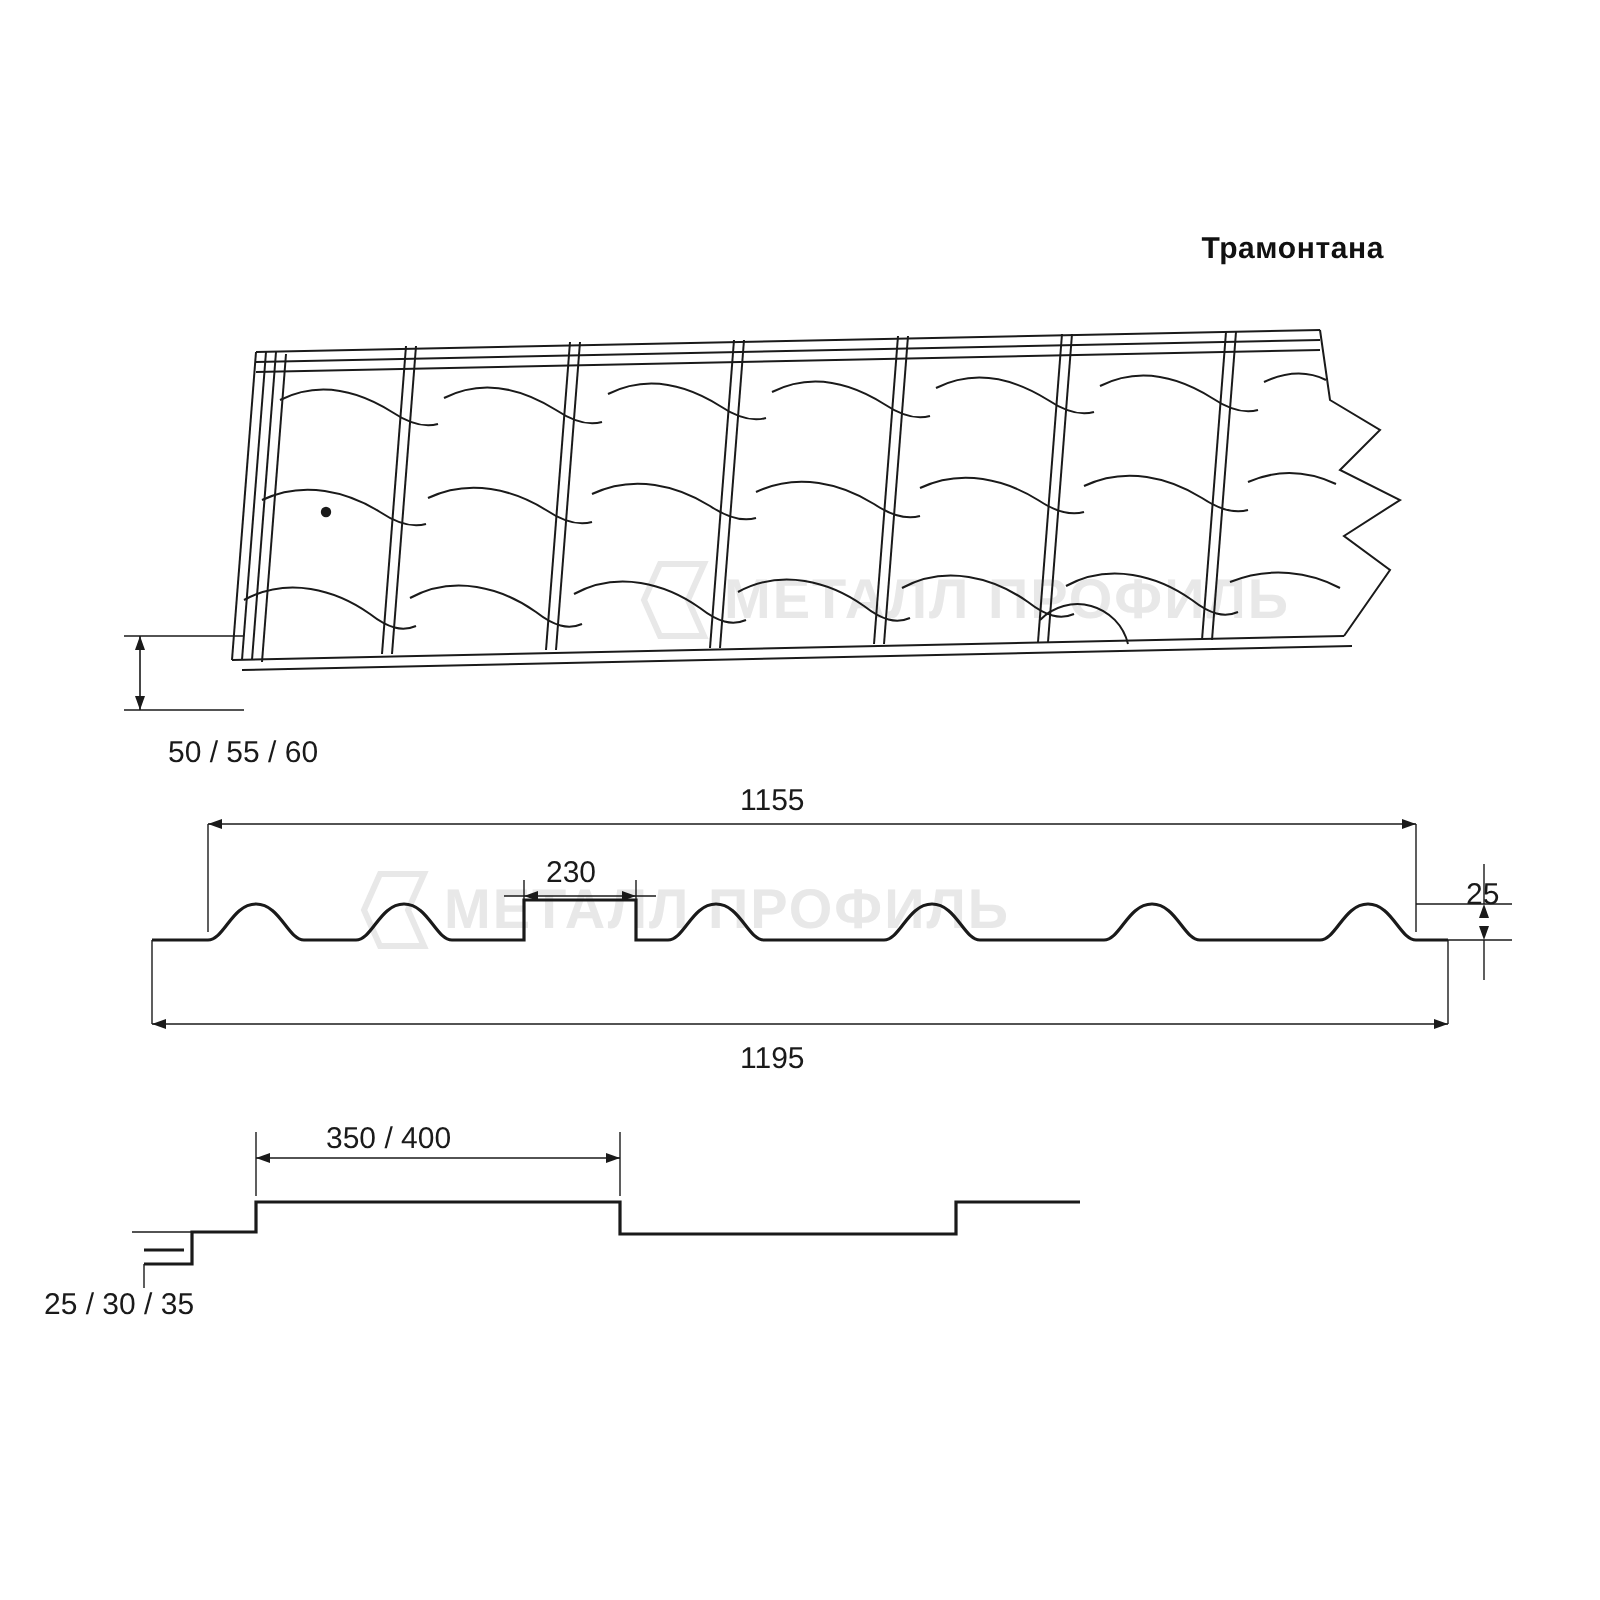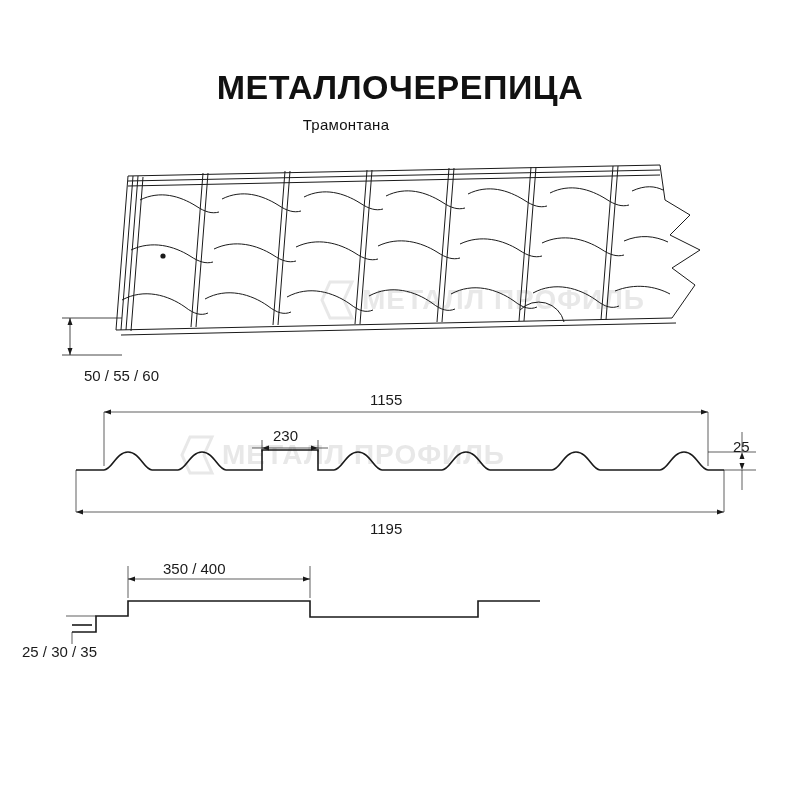--- a/index.html
+++ b/index.html
@@ -28,23 +28,23 @@
     font-size: 34px;
     font-weight: bold;
     letter-spacing: 0.5px;
     color: #111111;
   }
   .subtitle {
     position: absolute;
     left: 0;
     top: 116px;
     width: 692px;
-    text-align: center;
+    text-align: right;
     font-size: 15px;
-    font-weight: normal;
+    font-weight: bold;
     letter-spacing: 0.3px;
     color: #111111;
   }
   svg.diagram {
     position: absolute;
     left: 0;
     top: 0;
   }
   .dimtext {
     font-family: "Liberation Sans", sans-serif;
@@ -57,21 +57,20 @@
     font-size: 28px;
     font-weight: bold;
     letter-spacing: 1px;
   }
 </style>
 </head>
 <body>
 
 <div class="page">
 
-  <div class="title">МЕТАЛЛОЧЕРЕПИЦА</div>
   <div class="subtitle">Трамонтана</div>
 
   <svg class="diagram" width="800" height="800" viewBox="0 0 800 800">
 
     <g>
 
       <g transform="translate(330,300)">
         <g>
           <polygon points="0,-18 22,-18 14,0 22,18 0,18 -8,0" fill="none" stroke="#e8e8e8" stroke-width="3"></polygon>
         </g>

